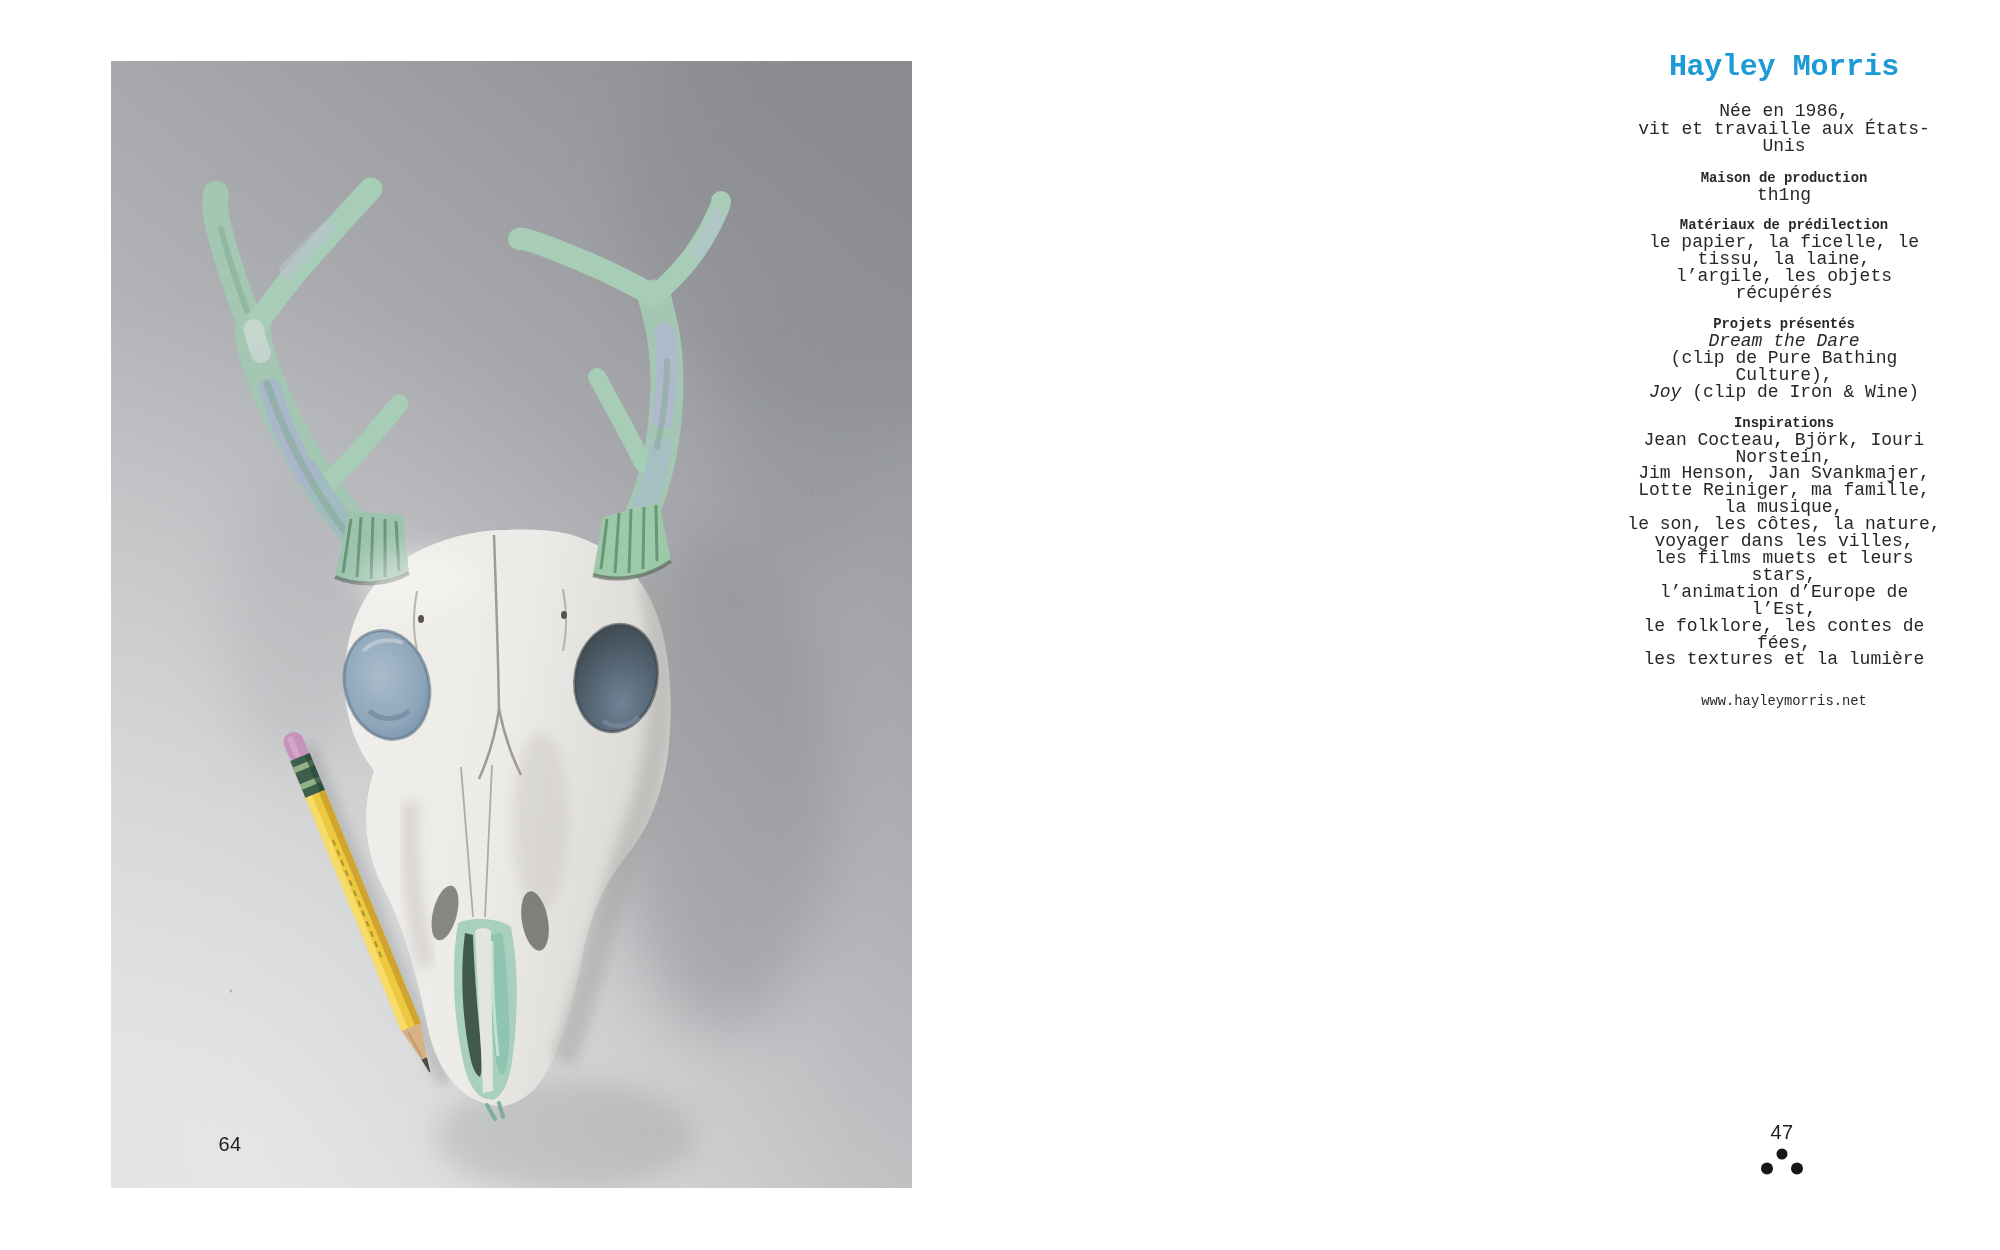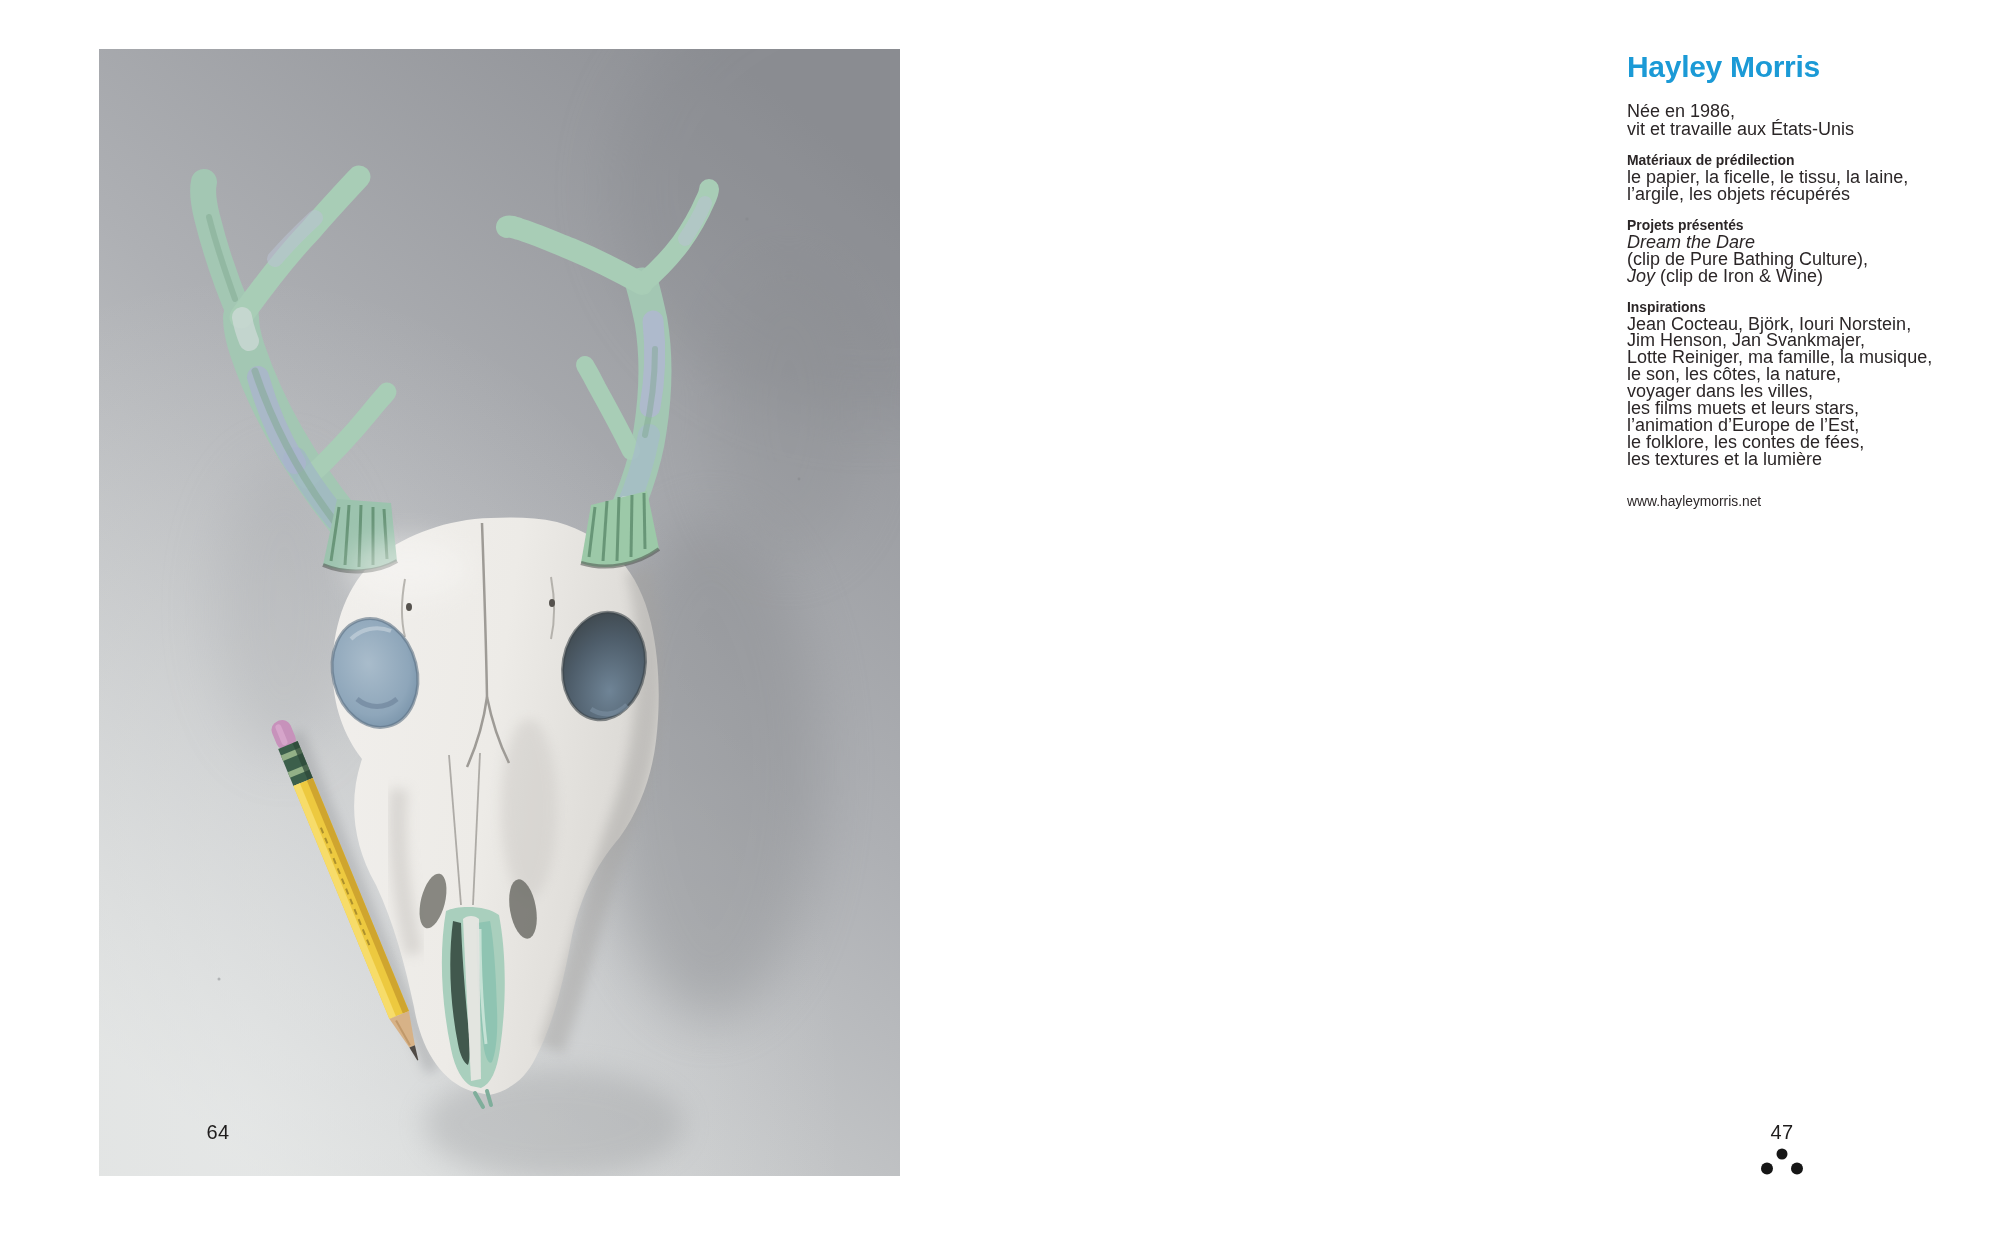--- a/index.html
+++ b/index.html
@@ -6,36 +6,36 @@
   body{
     width:2000px;height:1250px;background:#ffffff;overflow:hidden;
     font-family:"Liberation Sans",sans-serif;color:#2b2627;position:relative;
   }
   .spread{position:absolute;inset:0;width:2000px;height:1250px;}
   .page{position:absolute;top:0;height:1250px;}
   .page-left{left:0;width:1000px;}
   .page-right{left:1000px;width:1000px;}
 
   
-  .photo{position:absolute;left:99px;top:49px;width:801px;height:1127px;margin:0;}
+  .photo{position:absolute;left:99px;top:49px;width:801px;height:1127px;margin:12px;}
   .photo svg{display:block;width:801px;height:1127px;}
 
   
   .folio{position:absolute;width:64px;text-align:center;color:#1f1d1d;}
   .folio-left{left:186px;top:1121px;}
   .folio-right{left:1750px;top:1121px;}
   .folio-number{font-size:20px;line-height:22px;letter-spacing:0.5px;}
   .folio .dots{display:block;margin:5px auto 0;}
 
   
   .essay{position:absolute;left:1100px;top:46px;width:497px;
     font-size:16.6px;line-height:19.8px;text-align:justify;color:#2b2627;}
 
   
-  .sidebar{position:absolute;left:1627px;top:51px;width:314px;text-align:left;}
+  .sidebar{position:absolute;left:1627px;top:51px;width:314px;text-align:center;font-family:Liberation Mono, monospace;}
   .artist-name{margin:0 0 20px;font-size:30px;line-height:32px;font-weight:700;
     color:#1b9ad6;letter-spacing:-0.3px;}
   .side-line,.bio .side-line{font-size:18px;line-height:16.9px;}
   .bio .side-line{line-height:17.5px;}
   .side-section{margin-top:14px;}
   .side-heading{font-weight:700;font-size:13.9px;line-height:17px;}
   .website{margin-top:26px;font-size:13.8px;}
   .side-line i{font-style:italic;}
 </style>
 </head>
@@ -256,20 +256,24 @@
   <div style="position:absolute;left:1100px;top:46px;width:497px;pointer-events:none;" id="essay-flow"></div>
 
   <aside class="sidebar">
     <h1 class="artist-name">Hayley Morris</h1>
     <div class="bio">
         <div class="side-line">Née en 1986,</div>
         <div class="side-line">vit et travaille aux États-Unis</div>
       </div>
     <div>
         <div class="side-section">
+          <div class="side-heading">Maison de production</div>
+          <div class="side-line">th1ng</div>
+        </div>
+        <div class="side-section">
           <div class="side-heading">Matériaux de prédilection</div>
           <div class="side-line">le papier, la ficelle, le tissu, la laine,</div>
           <div class="side-line">l’argile, les objets récupérés</div>
         </div>
         <div class="side-section">
           <div class="side-heading">Projets présentés</div>
           <div class="side-line"><i>Dream the Dare</i></div>
           <div class="side-line">(clip de Pure Bathing Culture),</div>
           <div class="side-line"><i>Joy</i> (clip de Iron &amp; Wine)</div>
         </div>

